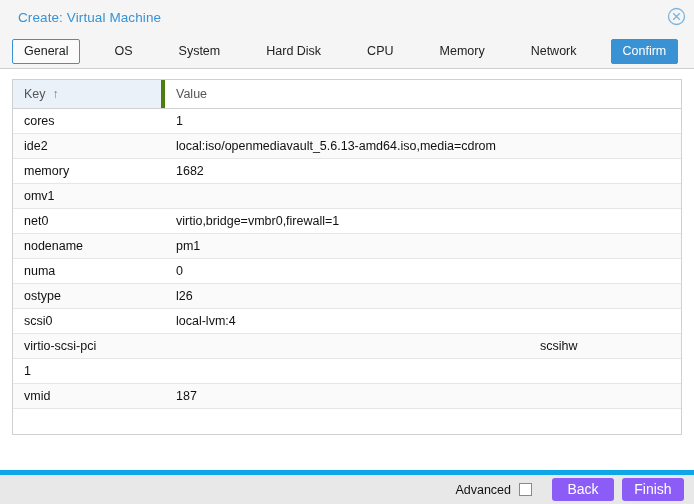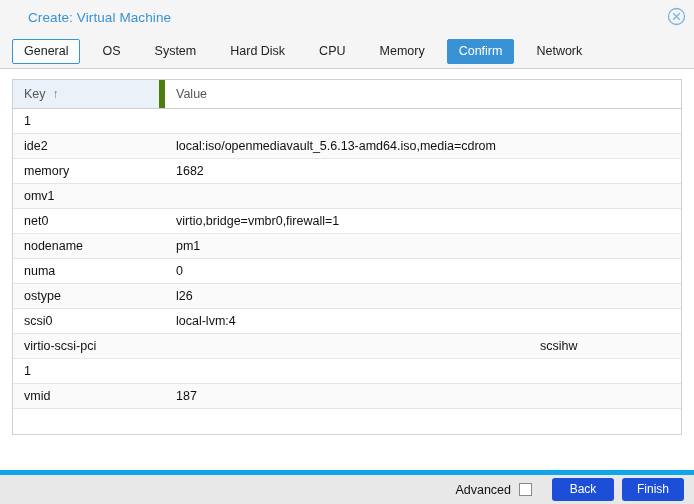--- a/index.html
+++ b/index.html
@@ -29,21 +29,21 @@
   .dialog-header {
     background: #f5f5f5;
     border-bottom: 1px solid #cfcfcf;
     padding: 0;
     flex: 0 0 auto;
   }
   .title-bar {
     height: 34px;
     display: flex;
     align-items: center;
-    padding: 0 10px 0 28px;
+    padding: 0 10px 0 18px;
     position: relative;
   }
   .dialog-title {
     color: #3892d4;
     font-size: 13.5px;
     letter-spacing: 0.1px;
   }
   .close-btn {
     position: absolute;
     right: 8px;
@@ -54,21 +54,21 @@
     line-height: 0;
   }
   .close-btn svg { display: block; }
 
   
   .tab-bar {
     height: 34px;
     display: flex;
     align-items: center;
     padding: 0 0 0 12px;
-    gap: 0;
+    gap: 12px;
   }
   .tab {
     font-size: 12.5px;
     color: #222222;
     padding: 4px 11px;
     margin-right: 10px;
     border: 1px solid transparent;
     border-radius: 2px;
     cursor: pointer;
     white-space: nowrap;
@@ -112,21 +112,21 @@
     align-items: center;
     font-size: 12.5px;
     color: #555555;
     padding-left: 11px;
     box-sizing: border-box;
     background: #ffffff;
   }
   .grid-head .cell.col-key {
     width: 152px;
     background: #eaf1f8;
-    border-right: 6px solid #4d7c0f;
+    border-right: 4px solid #4d7c0f;
   }
   .grid-head .cell.col-value {
     flex: 1 1 auto;
   }
   .sort-arrow {
     margin-left: 7px;
     font-size: 12px;
     color: #777777;
     line-height: 1;
   }
@@ -188,26 +188,26 @@
     padding-right: 10px;
     box-sizing: border-box;
   }
   .adv-label {
     font-size: 12.5px;
     color: #111111;
     margin-right: 8px;
   }
   .adv-cb { margin-right: 12px; }
   .btn {
-    background: #1d4ed8;
+    background: #8b5cf6;
     color: #ffffff;
     border: none;
     border-radius: 3px;
     font-family: "Liberation Sans", sans-serif;
-    font-size: 12px;
+    font-size: 14px;
     height: 23px;
     min-width: 62px;
     padding: 0 12px;
     margin-left: 8px;
     cursor: pointer;
     line-height: 23px;
   }
 </style>
 </head>
 <body>
@@ -226,41 +226,42 @@
       </span>
     </div>
 
     <div class="tab-bar">
       <div class="tab focused"><span>General</span></div>
       <div class="tab"><span>OS</span></div>
       <div class="tab"><span>System</span></div>
       <div class="tab"><span>Hard Disk</span></div>
       <div class="tab"><span>CPU</span></div>
       <div class="tab"><span>Memory</span></div>
+      <div class="tab"><span>Network</span></div>
       <div class="tab active"><span>Confirm</span></div>
-      <div class="tab"><span>Network</span></div>
     </div>
 
   </div>
 
   <div class="dialog-body">
 
     <div class="grid">
 
       <div class="grid-head">
         <div class="cell col-key">
           <span>Key</span>
           <span class="sort-arrow">↑</span>
         </div>
         <div class="cell col-value">
           <span>Value</span>
         </div>
       </div>
 
       <div class="grid-row odd">
+        <div class="cell col-key">cores</div>
         <div class="cell col-value">1</div>
       </div>
       <div class="grid-row even">
         <div class="cell col-key">ide2</div>
         <div class="cell col-value">local:iso/openmediavault_5.6.13-amd64.iso,media=cdrom</div>
       </div>
       <div class="grid-row odd">
         <div class="cell col-key">memory</div>
         <div class="cell col-value">1682</div>
       </div>

